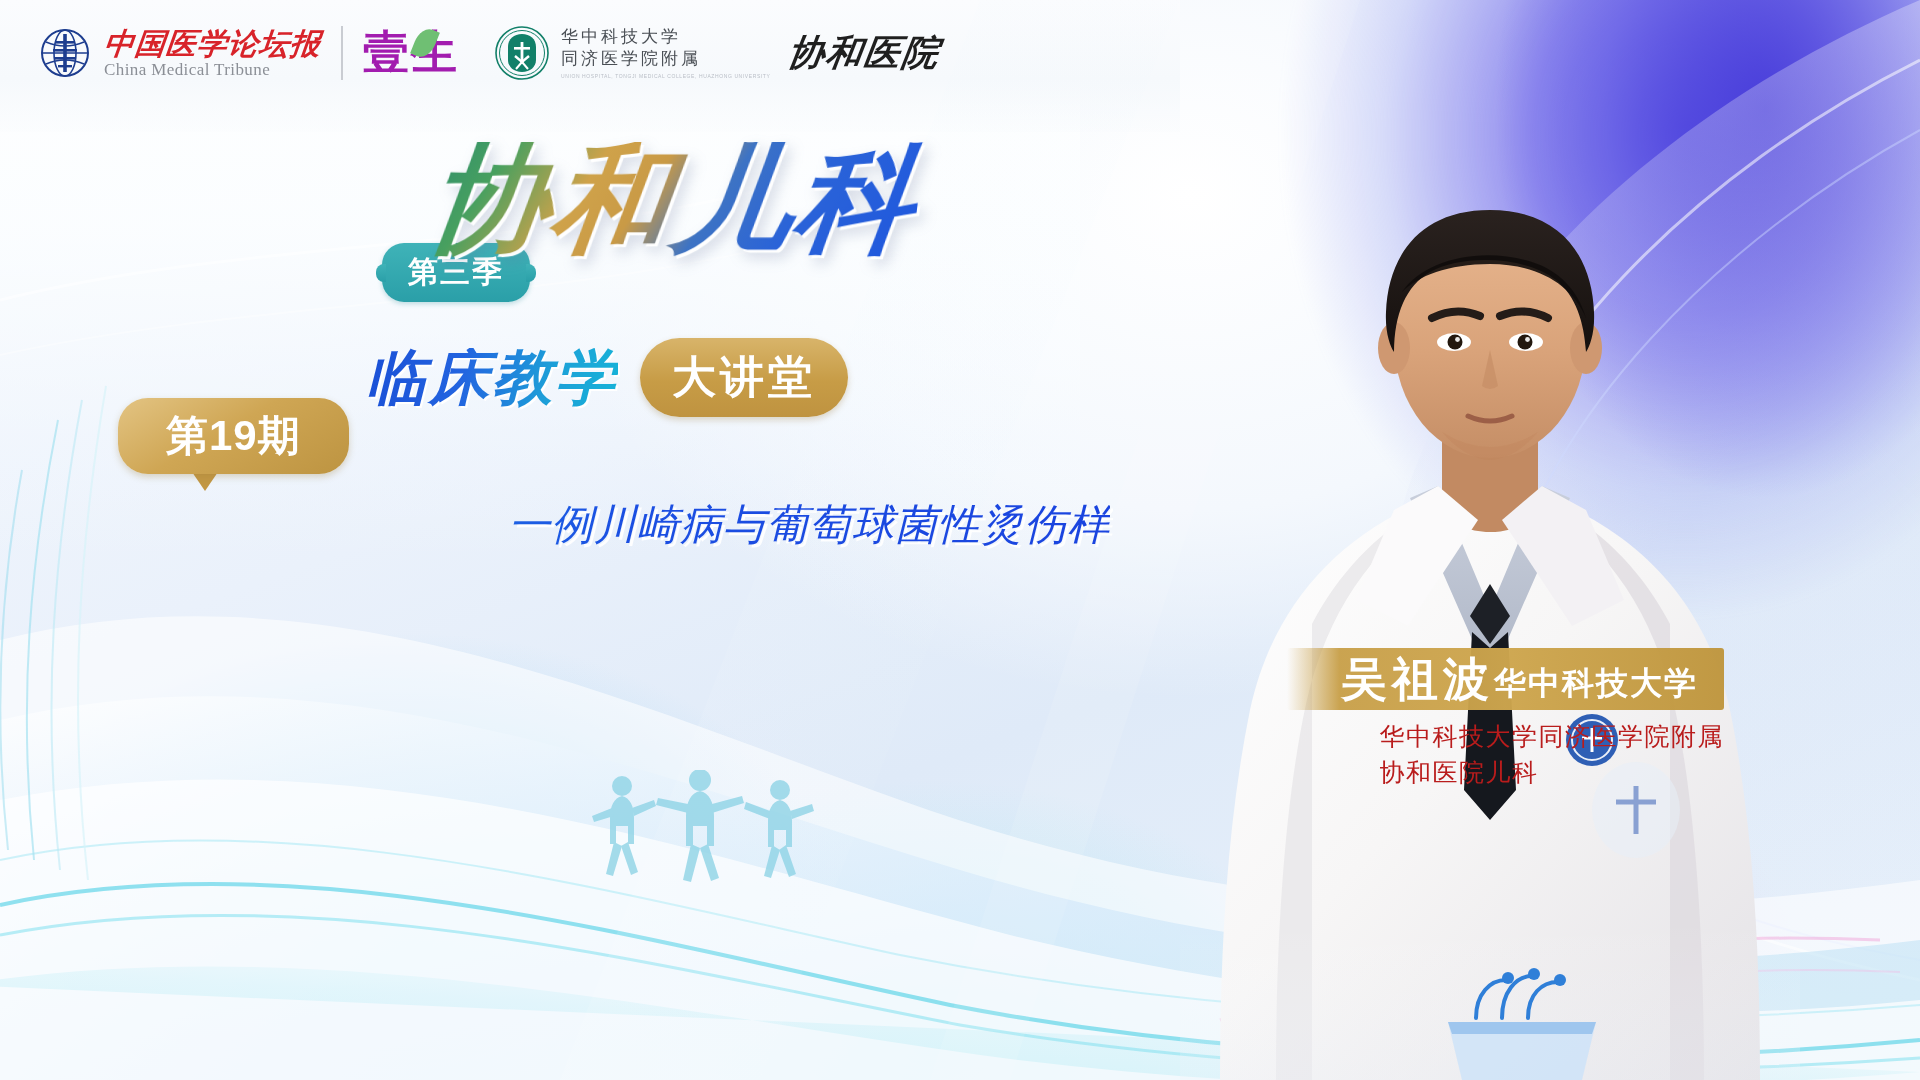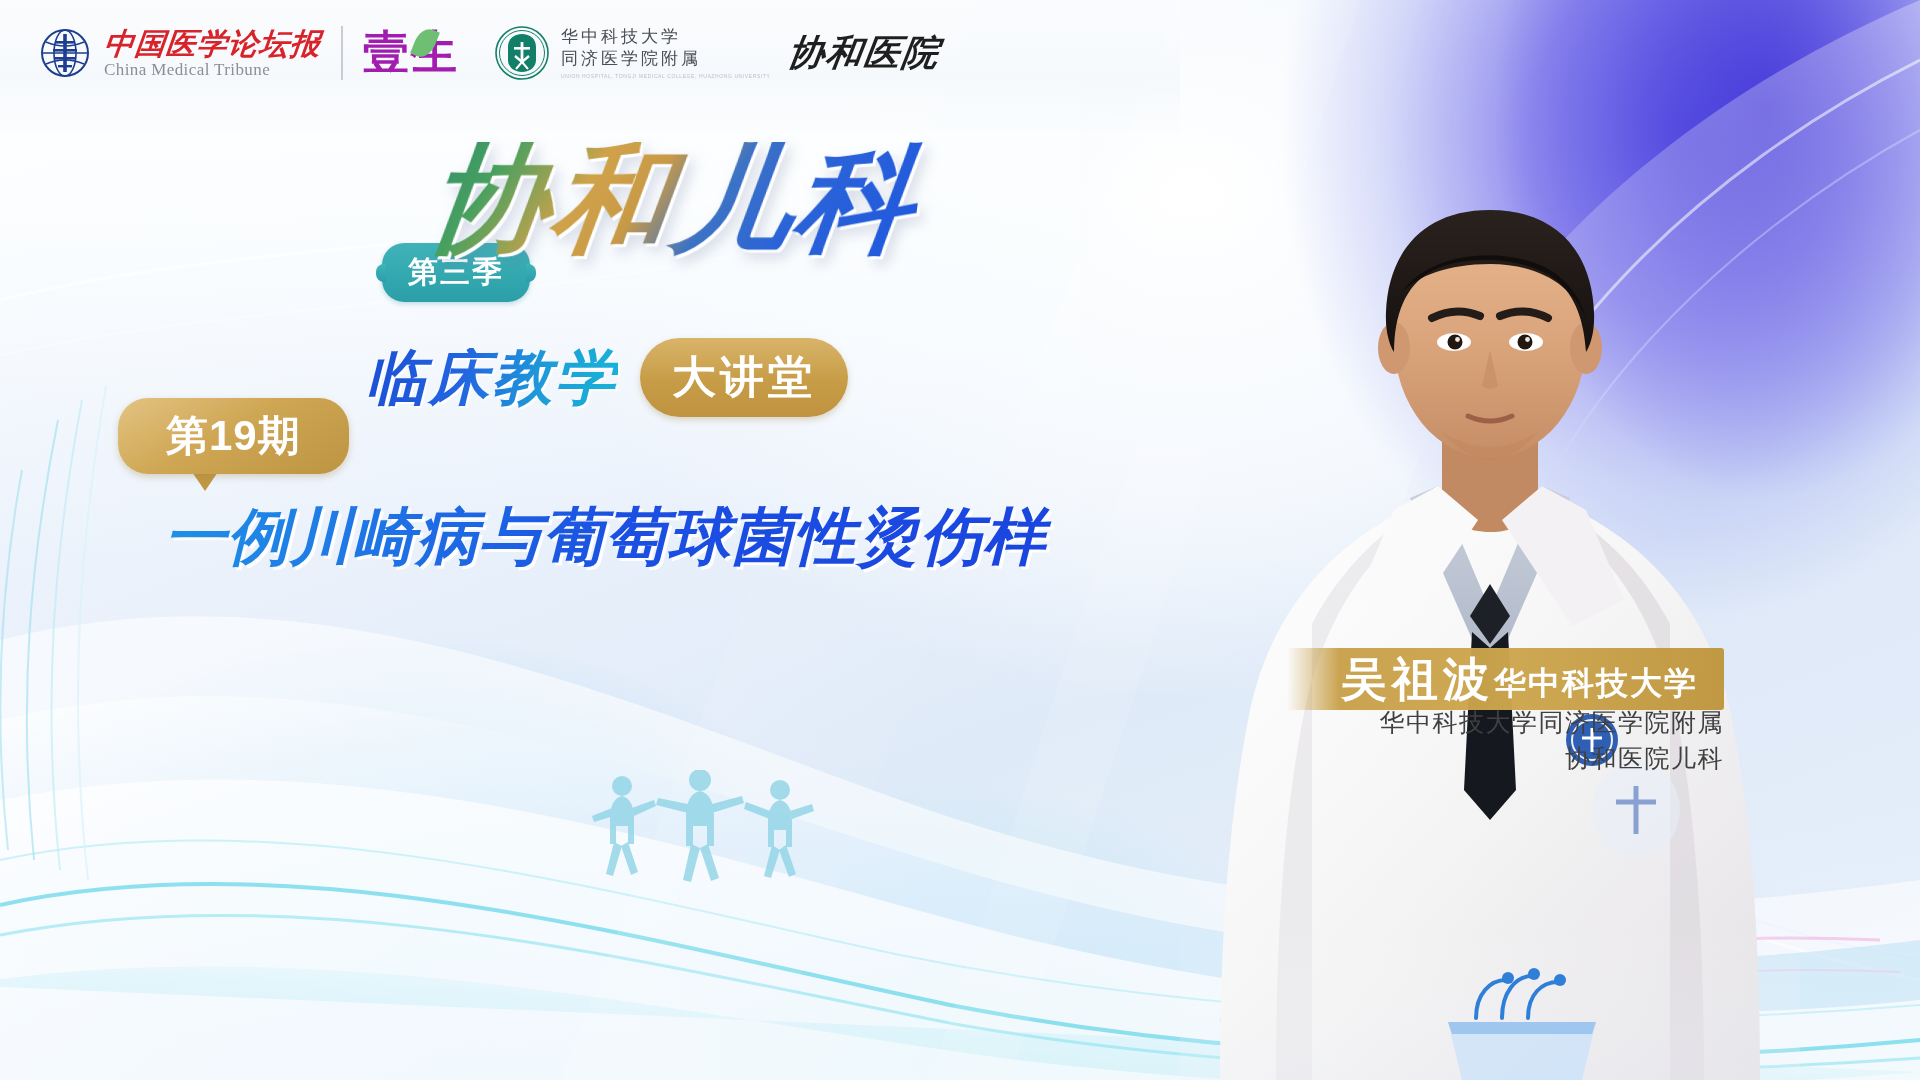--- a/index.html
+++ b/index.html
@@ -159,22 +159,22 @@
   }
   .ep-tail {
     position:absolute; left:190px; top:469px;
     width:0; height:0; border-left:15px solid transparent; border-right:15px solid transparent;
     border-top:22px solid #c29744;
   }
 
   .lecture-title {
     position:absolute; left:100px; top:500px; width:1010px;
     font-family:"Liberation Sans", sans-serif;
-    font-size:62px; font-weight:bold; font-style:italic;
-    line-height:1.20; letter-spacing:1px; text-align:center;
+    font-size:42px; font-weight:normal; font-style:italic;
+    line-height:1.20; letter-spacing:1px; text-align:right;
     color:#1747e0;
     filter:drop-shadow(3px 3px 0 rgba(255,255,255,.92));
   }
   .lecture-title .ln { display:block; white-space:nowrap; }
   .lecture-title .ln1 {
     background:linear-gradient(92deg,#1e9ae6 0%, #1f7ce6 22%, #1b4fe2 52%, #1a44df 100%);
     -webkit-background-clip:text; background-clip:text; color:transparent;
   }
   .lecture-title .ln2 {
     background:linear-gradient(92deg,#2b8fe8 0%, #2168e4 26%, #1a49e0 60%, #1a44df 100%);
@@ -193,24 +193,24 @@
   }
   .name-main {
     font-family:"Liberation Sans", sans-serif;
     font-size:46px; font-weight:bold; color:#ffffff; letter-spacing:5px; line-height:1;
   }
   .name-title {
     font-family:"Liberation Sans", sans-serif;
     font-size:32px; font-weight:bold; color:#ffffff; letter-spacing:2px; line-height:1.2;
   }
   .affil {
-    position:absolute; right:196px; bottom:304px;
-    font-family:"Liberation Sans", sans-serif;
-    font-size:25px; color:#404040; letter-spacing:1.5px; line-height:1.45;
-    text-align:right;
+    position:absolute; right:196px; bottom:290px;
+    font-family:"Liberation Sans", sans-serif;
+    font-size:25px; color:#b91c1c; letter-spacing:1.5px; line-height:1.45;
+    text-align:left;
   }
   .affil span { display:block; }
 
   
   .kids { position:absolute; left:588px; bottom:180px; width:240px; height:130px; }
 
   
   .podium { position:absolute; right:300px; bottom:0; width:200px; height:120px; }
 </style>
 </head>

